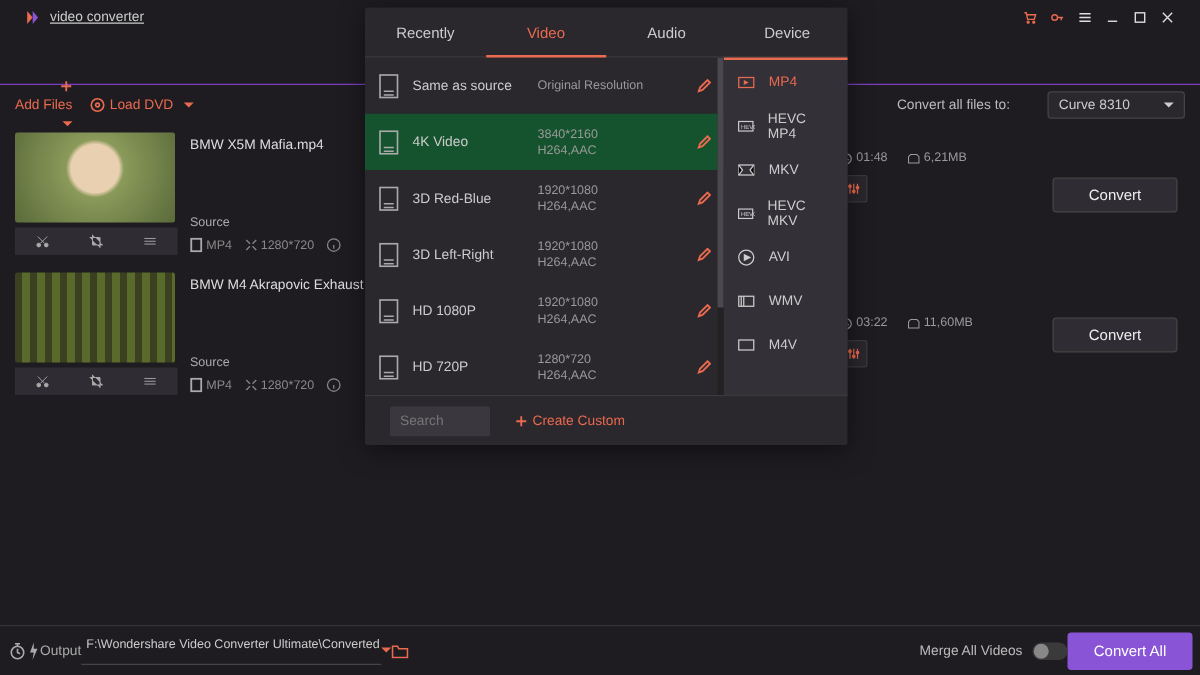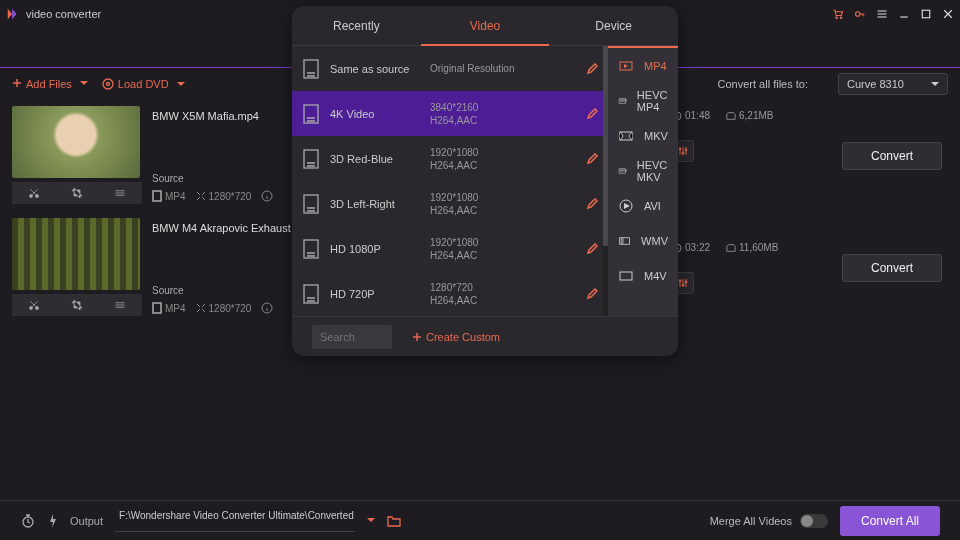--- a/index.html
+++ b/index.html
@@ -1,31 +1,31 @@
 <!DOCTYPE html>
 <html><head>
 <meta charset="utf-8">
 <style>
 * { box-sizing: border-box; margin: 0; padding: 0; font-family: -apple-system, "Segoe UI", Arial, sans-serif; }
 body { width: 960px; height: 540px; background: #1e1c21; color: #ccc; font-size: 11px; overflow: hidden; position: relative; }
 
 
-.titlebar { height: 28px; background: #1e1c21; display: flex; align-items: center; padding: 0 6px; }
+.titlebar { height: 28px; background: #1e1c21; display: flex; align-items: center; padding: 0 20px; text-decoration: underline; }
 .logo { width: 14px; height: 14px; margin-right: 6px; }
 .title { color: #ccc; font-size: 11px; flex: 1; }
 .win-icons { display: flex; gap: 10px; align-items: center; }
 .win-icons span, .win-icons svg { width: 12px; height: 12px; color: #ddd; cursor: pointer; }
 
 
 .navrow { height: 40px; display: flex; align-items: center; padding-left: 380px; gap: 0; border-bottom: 1px solid #7d3fc1; }
 .navtab { padding: 0 30px; height: 40px; line-height: 40px; color: #aaa; font-size: 12px; position: relative; }
 
 
 .toolbar { height: 32px; display: flex; align-items: center; padding: 0 12px; gap: 14px; }
-.btn-add { color: #e96a4f; display: flex; align-items: flex-start; gap: 4px; }
+.btn-add { color: #e96a4f; display: flex; align-items: flex-end; gap: 4px; flex-direction: column; }
 .btn-load { color: #e96a4f; display: flex; align-items: center; gap: 4px; }
 .chev { border: 4px solid transparent; border-top-color: #e96a4f; margin-top: 3px; margin-left: 4px; }
 .spacer { flex: 1; }
 .convertall-label { color: #bbb; font-size: 11px; margin-right: 16px; }
 .convertall-select { width: 110px; height: 22px; background: #2a272d; border: 1px solid #444; border-radius: 3px; display: flex; align-items: center; padding: 0 8px; justify-content: space-between; }
 .chev-white { border: 4px solid transparent; border-top-color: #ccc; margin-top: 3px; }
 
 
 .list { padding: 6px 12px; }
 .card { height: 100px; display: flex; gap: 10px; margin-bottom: 12px; }
@@ -34,47 +34,47 @@
 .thumb.a { background: radial-gradient(circle at 50% 40%, #e8d0b0 25%, #8a9a5a 30%, #5a6a3a); }
 .thumb.b { background: repeating-linear-gradient(90deg,#3a4020 0 6px,#5a6a2a 6px 12px); }
 .thumb-tools { height: 22px; background: #2f2c33; display: flex; justify-content: space-around; align-items: center; margin-top: 4px; }
 .thumb-tools svg { width: 12px; height: 12px; fill: #aaa; stroke: #aaa; }
 .cardbody { flex: 1; display: flex; flex-direction: column; justify-content: space-between; padding: 4px 0; }
 .cardtitle { color: #ddd; font-size: 11px; }
 .srcrow { display: flex; gap: 10px; align-items: center; color: #888; font-size: 10px; }
 .srcrow .label { color: #aaa; }
 .tag { display: inline-flex; align-items: center; gap: 3px; }
 .cardright { width: 260px; display: flex; flex-direction: column; gap: 8px; padding-top: 4px; }
-.lineinfo { display: flex; align-items: flex-start; gap: 16px; color: #999; font-size: 10px; }
+.lineinfo { display: flex; align-items: flex-end; gap: 16px; color: #999; font-size: 10px; }
 .drop { width: 90px; height: 22px; background: #2a272d; border: 1px solid #3a3a3a; display: flex; align-items: center; justify-content: space-between; padding: 0 6px; border-radius: 2px; color: #ccc; font-size: 10px; }
 .chev-red { border: 4px solid transparent; border-top-color: #e96a4f; margin-top: 3px; }
 .eqbtn { width: 22px; height: 22px; background: #2a272d; border: 1px solid #3a3a3a; display: flex; align-items: center; justify-content: center; border-radius: 2px; }
 .convertbtn { width: 100px; height: 28px; background: #2f2c33; border: 1px solid #444; border-radius: 3px; color: #eee; display: flex; align-items: center; justify-content: center; font-size: 12px; }
 
 
-.bottombar { position: absolute; left: 0; right: 0; bottom: 0; height: 40px; border-top: 1px solid #333; display: flex; align-items: center; padding: 0 20px; gap: 12px; background: #1e1c21; }
+.bottombar { position: absolute; left: 0; right: 0; bottom: 0; height: 40px; border-top: 1px solid #333; display: flex; align-items: center; padding: 0 6px; gap: 0; background: #1e1c21; }
 .outlabel { color: #aaa; font-size: 11px; }
 .outpath { width: 240px; height: 22px; background: transparent; border: none; border-bottom: 1px solid #444; color: #ccc; font-size: 10px; padding: 0 4px; overflow: hidden; white-space: nowrap; }
 .merge { display: flex; align-items: center; gap: 8px; color: #bbb; font-size: 11px; }
 .switch { width: 28px; height: 14px; background: #3a3a3a; border-radius: 7px; position: relative; }
 .switch::after { content: ""; position: absolute; left: 1px; top: 1px; width: 12px; height: 12px; background: #888; border-radius: 50%; }
 .convertallbtn { width: 100px; height: 30px; background: #8954d6; border-radius: 3px; color: #fff; display: flex; align-items: center; justify-content: center; font-size: 12px; }
 
 
-.popup { position: absolute; left: 292px; top: 6px; width: 386px; background: #2a272d; box-shadow: 0 4px 20px rgba(0,0,0,0.5); z-index: 50; border-radius: 12px; }
+.popup { position: absolute; left: 292px; top: 6px; width: 386px; background: #2a272d; box-shadow: 0 4px 20px rgba(0,0,0,0.5); z-index: 50; border-radius: 2px; }
 .popup-tabs { height: 40px; display: flex; border-bottom: 1px solid #3a3a3a; }
 .ptab { flex: 1; display: flex; align-items: center; justify-content: center; color: #ccc; font-size: 12px; position: relative; }
 .ptab.active { color: #e96a4f; }
 .ptab.active::after { content: ""; position: absolute; left: 0; right: 0; bottom: -1px; height: 2px; background: #e96a4f; }
 .popup-body { display: flex; height: 270px; }
-.presets { width: 316px; overflow: hidden; position: relative; }
+.presets { width: 287px; overflow: hidden; position: relative; }
 .scroll-track { position: absolute; right: 0; top: 0; width: 5px; height: 100%; background: #222; }
 .scroll-thumb { position: absolute; right: 0; top: 0; width: 5px; height: 200px; background: #4a484e; }
 .preset { height: 45px; display: flex; align-items: center; padding: 0 10px; gap: 10px; }
-.preset.sel { background: #4c1d95; }
+.preset.sel { background: #14532d; }
 .preset .picon { width: 18px; height: 22px; }
 .preset .pname { width: 90px; color: #ccc; font-size: 11px; }
 .preset .pres { color: #999; font-size: 10px; line-height: 1.3; }
 .preset .pedit { margin-left: auto; color: #e96a4f; }
 .formats { flex: 1; background: #333038; border-top: 2px solid #e96a4f; overflow: hidden; }
 .frow { height: 35px; display: flex; align-items: center; gap: 10px; padding: 0 10px; color: #ccc; font-size: 11px; }
 .frow.sel { color: #e96a4f; }
 .frow svg { width: 16px; height: 16px; }
 .popup-footer { height: 40px; display: flex; align-items: center; padding: 0 20px; gap: 20px; border-top: 1px solid #3a3a3a; }
 .psearch { width: 80px; height: 24px; background: #3a373e; border: none; padding: 0 8px; color: #ccc; font-size: 11px; border-radius: 2px; }
@@ -344,20 +344,21 @@
   </div>
   <div class="convertallbtn">
       <span>Convert All</span>
     </div>
 </div>
 
 <div class="popup">
   <div class="popup-tabs">
     <div class="ptab">Recently</div>
     <div class="ptab active">Video</div>
+    <div class="ptab">Audio</div>
     <div class="ptab">Device</div>
   </div>
   <div class="popup-body">
     <div class="presets">
       <div id="preset-container">
           <div class="preset">
             <svg class="picon" viewBox="0 0 18 22" fill="none" stroke="#aaa" stroke-width="1.3">
               <rect x="2" y="2" width="14" height="18"></rect>
               <path d="M5 15h8M5 18h8"></path>
             </svg>

